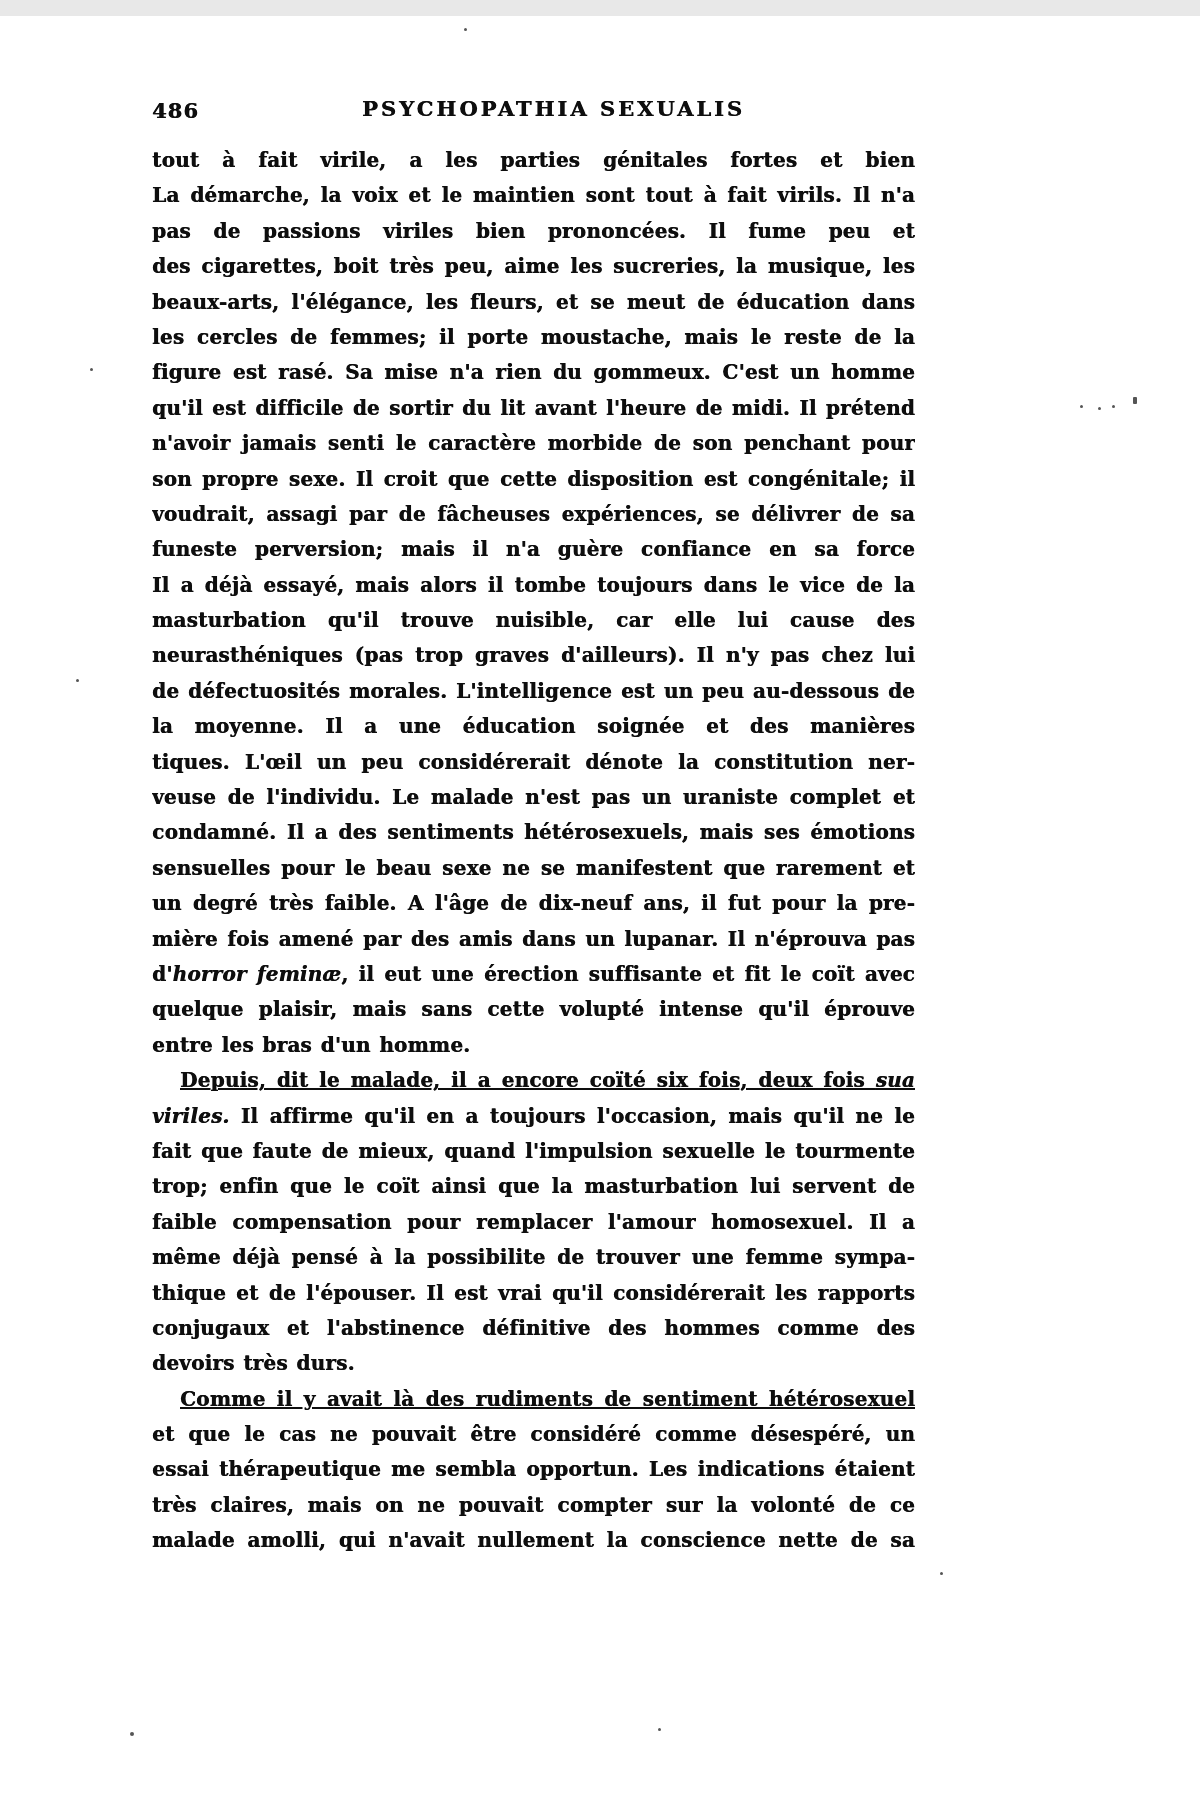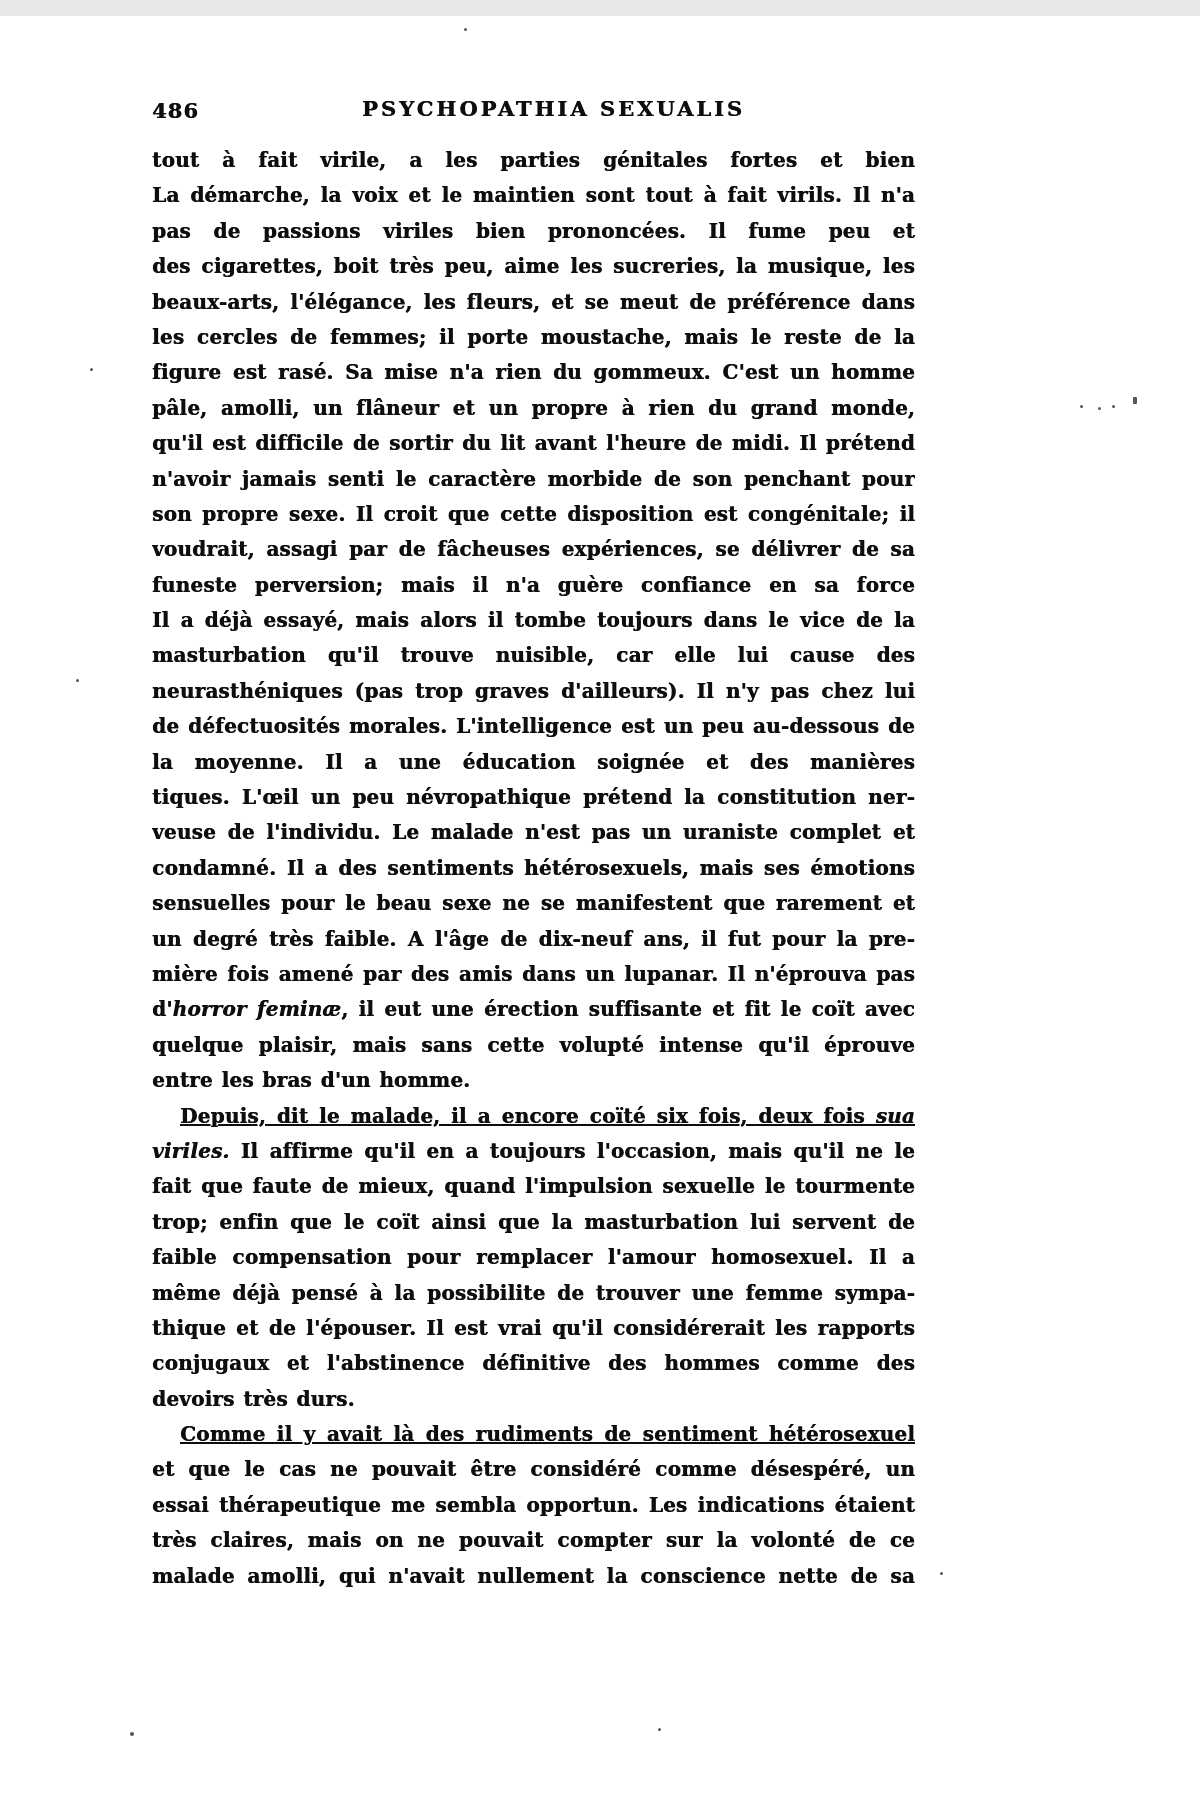--- a/index.html
+++ b/index.html
@@ -49,35 +49,34 @@
     <span class="page-number">486</span>
     <span class="running-title">PSYCHOPATHIA SEXUALIS</span>
   </div>
 
   <div class="body-text">
       <div class="paragraph">
         <div class="line"><span>tout à fait virile, a les parties génitales fortes et bien développées.</span></div>
         <div class="line"><span>La démarche, la voix et le maintien sont tout à fait virils. Il n'a</span></div>
         <div class="line"><span>pas de passions viriles bien prononcées. Il fume peu et seulement</span></div>
         <div class="line"><span>des cigarettes, boit très peu, aime les sucreries, la musique, les</span></div>
-        <div class="line"><span>beaux-arts, l'élégance, les fleurs, et se meut de préférence dans</span></div>
+        <div class="line"><span>beaux-arts, l'élégance, les fleurs, et se meut de éducation dans</span></div>
         <div class="line"><span>les cercles de femmes; il porte moustache, mais le reste de la</span></div>
         <div class="line"><span>figure est rasé. Sa mise n'a rien du gommeux. C'est un homme</span></div>
-        <div class="line"><span>pâle, amolli, un flâneur et un propre à rien du grand monde,</span></div>
         <div class="line"><span>qu'il est difficile de sortir du lit avant l'heure de midi. Il prétend</span></div>
         <div class="line"><span>n'avoir jamais senti le caractère morbide de son penchant pour</span></div>
         <div class="line"><span>son propre sexe. Il croit que cette disposition est congénitale; il</span></div>
         <div class="line"><span>voudrait, assagi par de fâcheuses expériences, se délivrer de sa</span></div>
         <div class="line"><span>funeste perversion; mais il n'a guère confiance en sa force morale.</span></div>
         <div class="line"><span>Il a déjà essayé, mais alors il tombe toujours dans le vice de la</span></div>
         <div class="line"><span>masturbation qu'il trouve nuisible, car elle lui cause des malaises</span></div>
         <div class="line"><span>neurasthéniques (pas trop graves d'ailleurs). Il n'y pas chez lui</span></div>
         <div class="line"><span>de défectuosités morales. L'intelligence est un peu au-dessous de</span></div>
         <div class="line"><span>la moyenne. Il a une éducation soignée et des manières aristocra-</span></div>
-        <div class="line"><span>tiques. L'œil un peu névropathique prétend la constitution ner-</span></div>
+        <div class="line"><span>tiques. L'œil un peu considérerait dénote la constitution ner-</span></div>
         <div class="line"><span>veuse de l'individu. Le malade n'est pas un uraniste complet et</span></div>
         <div class="line"><span>condamné. Il a des sentiments hétérosexuels, mais ses émotions</span></div>
         <div class="line"><span>sensuelles pour le beau sexe ne se manifestent que rarement et à</span></div>
         <div class="line"><span>un degré très faible. A l'âge de dix-neuf ans, il fut pour la pre-</span></div>
         <div class="line"><span>mière fois amené par des amis dans un lupanar. Il n'éprouva pas</span></div>
         <div class="line"><span>d'</span><span class="it">horror feminæ</span><span>, il eut une érection suffisante et fit le coït avec</span></div>
         <div class="line"><span>quelque plaisir, mais sans cette volupté intense qu'il éprouve</span></div>
         <div class="line short"><span>entre les bras d'un homme.</span></div>
       </div>
       <div class="paragraph">

